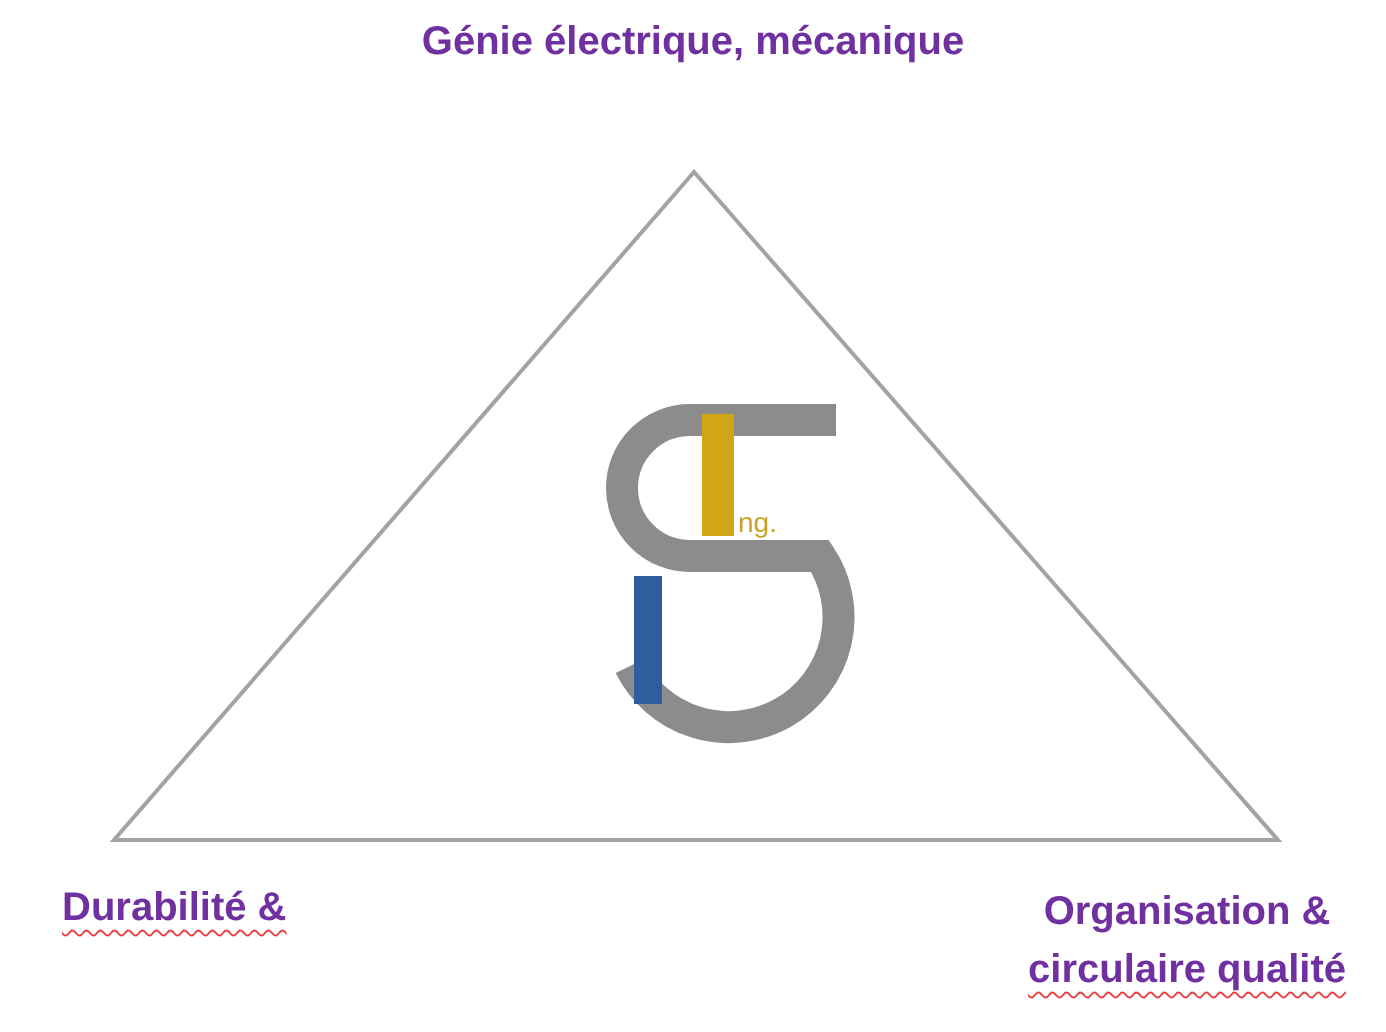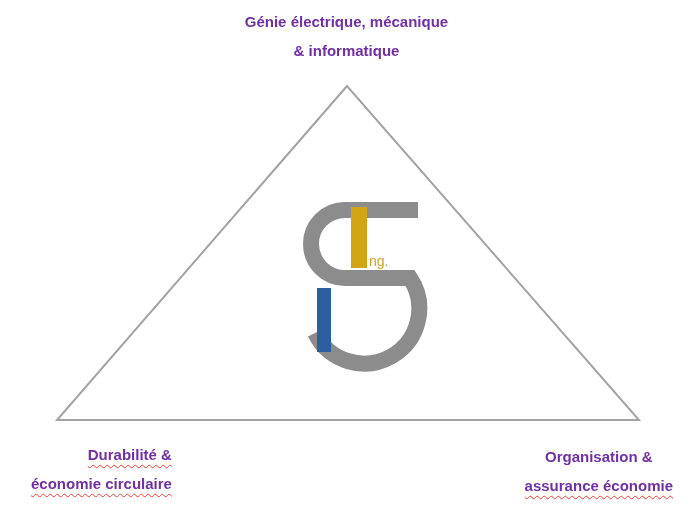--- a/index.html
+++ b/index.html
@@ -17,21 +17,21 @@
   }
   .diagram-svg {
     position: absolute;
     top: 0;
     left: 0;
   }
   .label {
     position: absolute;
     color: #7030A0;
     font-weight: bold;
-    font-size: 15px;
+    font-size: 20px;
     line-height: 29px;
     white-space: nowrap;
   }
   .top-label {
     top: 7px;
     left: 0;
     right: 0;
     text-align: center;
   }
   .bottom-left-label {
@@ -69,26 +69,24 @@
       <rect x="351" y="207" width="16" height="61" fill="#D2A517"></rect>
 
       <rect x="317" y="288" width="14" height="64" fill="#2D5F9E"></rect>
 
       <text x="369" y="266" font-size="14" font-family="Liberation Sans, sans-serif" fill="#C9A227">ng.</text>
     </g>
   </svg>
 
   <div class="label top-label">
     <span class="line">Génie électrique, mécanique</span>
-    <span class="line">&amp; informatique</span>
   </div>
 
   <div class="label bottom-left-label">
     <span class="line misspelled">Durabilité &amp;</span>
-    <span class="line misspelled">économie circulaire</span>
   </div>
 
   <div class="label bottom-right-label">
     <span class="line">Organisation &amp;</span>
-    <span class="line misspelled">assurance économie</span>
+    <span class="line misspelled">circulaire qualité</span>
   </div>
 
 </div>
 
 </body></html>

